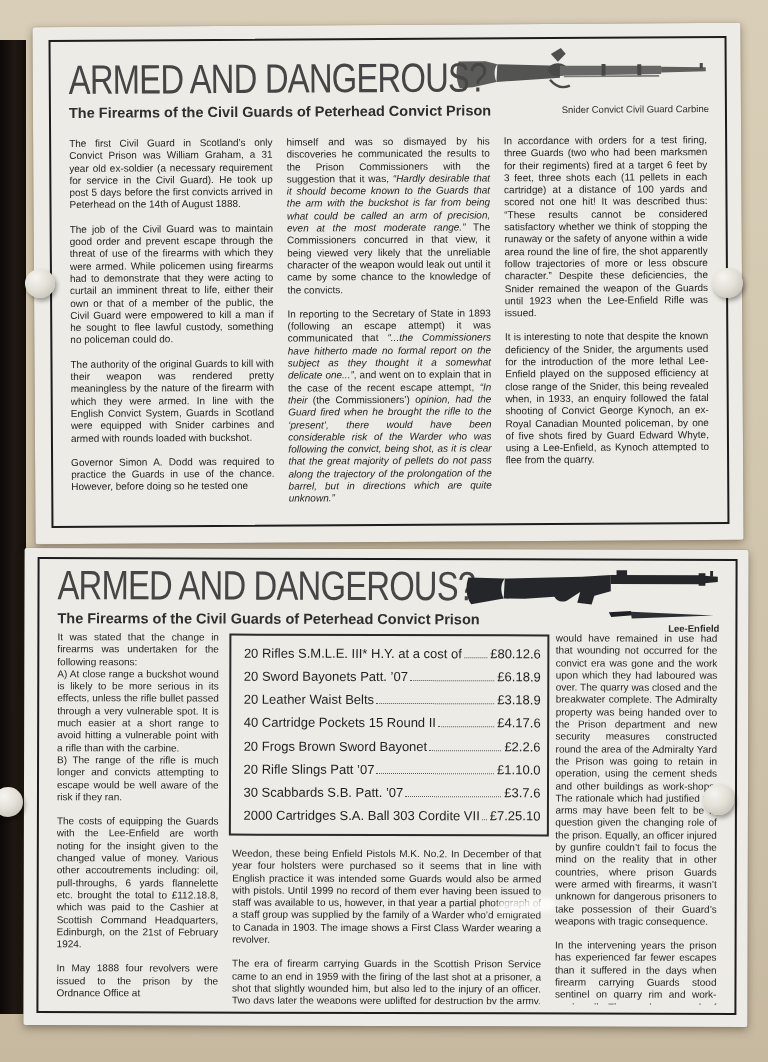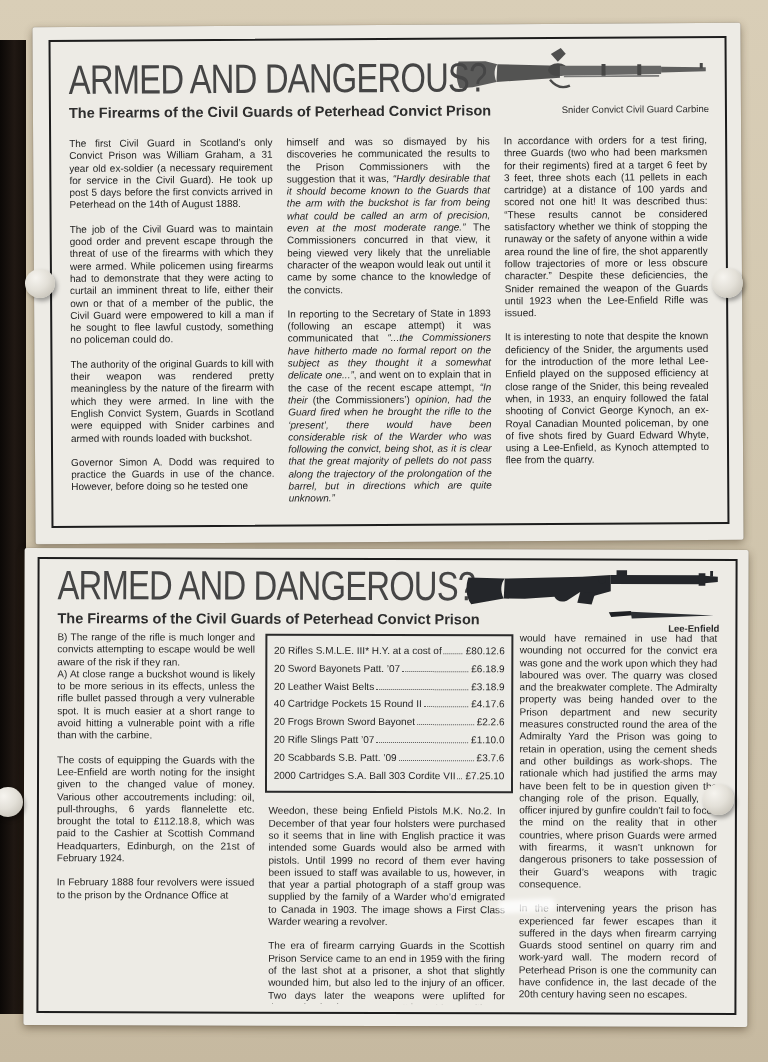--- a/index.html
+++ b/index.html
@@ -48,22 +48,22 @@
   .col{
     flex:1 1 0;text-align:justify;font-size:10px;line-height:12.3px;color:#232323;
     text-justify:inter-word;
   }
   .col .para{margin:12px 0 0;}
   .col .para:first-child{margin-top:0;}
   .col .para.tight{margin-top:0;}
   .it{font-style:italic;}
   .price-box{
     border:2px solid #2a2a2a;background:#ecebe6;
-    margin:2px -8px 12px -4px;padding:6px 7px 7px 7px;
-    font-size:10px;line-height:1.78;color:#1f1f1f;text-align:left;
+    margin:2px -8px 12px -4px;padding:6px 7px 7px 13px;
+    font-size:13px;line-height:1.78;color:#1f1f1f;text-align:left;
   }
   .price-row{display:flex;align-items:baseline;}
   .pl-label{white-space:nowrap;}
   .pl-dots{flex:1 1 auto;min-width:5px;border-bottom:1px dotted #555;margin:0 3px 2px 2px;}
   .pl-price{white-space:nowrap;}
   .pin{
     position:absolute;border-radius:50%;
     background:radial-gradient(circle at 36% 30%,#f6f4ef 0%,#e3e0d8 45%,#c9c5bb 80%,#b3afa4 100%);
     box-shadow:2px 3px 4px rgba(0,0,0,.35);
   }
@@ -141,24 +141,25 @@
           <path d="M250 13.5 L264 14.5 L264 20 L250 21.5 Z" fill="#24262a"></path>
           <rect x="256" y="8.5" width="3" height="6" fill="#24262a"></rect>
           <path d="M150 52 l23 -1.5 2.5 4.5 -23 2 z" fill="#1e2023"></path>
           <path d="M173 51.5 L260 55 L174 58.5 Z" fill="#2b2e32"></path>
         </svg>
         <figcaption class="rifle-caption">Lee-Enfield</figcaption>
       </figure>
     </div>
     <div class="cols">
         <div class="col">
+          <p class="para"><span>It was stated that the change in firearms was undertaken for the following reasons:</span></p>
+          <p class="para tight"><span>A) At close range a buckshot wound is likely to be more serious in its effects, unless the rifle bullet passed through a very vulnerable spot. It is much easier at a short range to avoid hitting a vulnerable point with a rifle than with the carbine.</span></p>
           <p class="para tight"><span>B) The range of the rifle is much longer and convicts attempting to escape would be well aware of the risk if they ran.</span></p>
-          <p class="para tight"><span>A) At close range a buckshot wound is likely to be more serious in its effects, unless the rifle bullet passed through a very vulnerable spot. It is much easier at a short range to avoid hitting a vulnerable point with a rifle than with the carbine.</span></p>
           <p class="para"><span>The costs of equipping the Guards with the Lee-Enfield are worth noting for the insight given to the changed value of money. Various other accoutrements including: oil, pull-throughs, 6 yards flannelette etc. brought the total to £112.18.8, which was paid to the Cashier at Scottish Command Headquarters, Edinburgh, on the 21st of February 1924.</span></p>
-          <p class="para"><span>In February 1888 four revolvers were issued to the prison by the Ordnance Office at</span></p>
+          <p class="para"><span>In May 1888 four revolvers were issued to the prison by the Ordnance Office at</span></p>
         </div>
         <div class="col">
           <div class="price-box">
             <div class="price-row">
               <span class="pl-label">20  Rifles S.M.L.E. III* H.Y. at a cost of</span>
               <span class="pl-dots"></span>
               <span class="pl-price">£80.12.6</span>
             </div>
             <div class="price-row">
               <span class="pl-label">20 Sword Bayonets Patt. ’07</span>
@@ -179,21 +180,21 @@
               <span class="pl-label">20 Frogs Brown Sword Bayonet</span>
               <span class="pl-dots"></span>
               <span class="pl-price">£2.2.6</span>
             </div>
             <div class="price-row">
               <span class="pl-label">20 Rifle Slings Patt ’07</span>
               <span class="pl-dots"></span>
               <span class="pl-price">£1.10.0</span>
             </div>
             <div class="price-row">
-              <span class="pl-label">20 Scabbards S.B. Patt. ’09</span>
+              <span class="pl-label">30 Scabbards S.B. Patt. ’07</span>
               <span class="pl-dots"></span>
               <span class="pl-price">£3.7.6</span>
             </div>
             <div class="price-row">
               <span class="pl-label">2000 Cartridges S.A. Ball 303 Cordite VII</span>
               <span class="pl-dots"></span>
               <span class="pl-price">£7.25.10</span>
             </div>
           </div>
           <p class="para"><span>Weedon, these being Enfield Pistols M.K. No.2. In December of that year four holsters were purchased so it seems that in line with English practice it was intended some Guards would also be armed with pistols. Until 1999 no record of them ever having been issued to staff was available to us, however, in that year a partial photograph of a staff group was supplied by the family of a Warder who’d emigrated to Canada in 1903. The image shows a First Class Warder wearing a revolver.</span></p>

